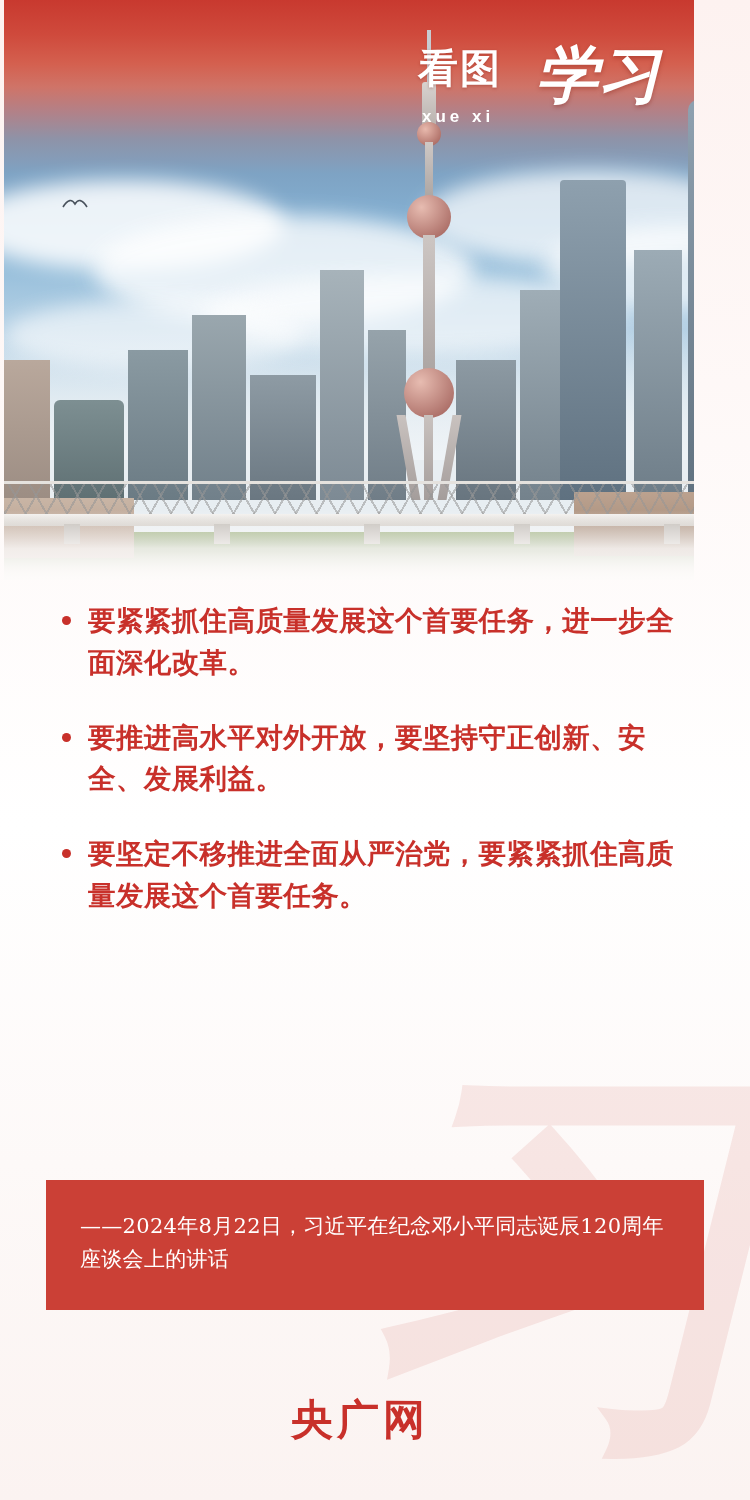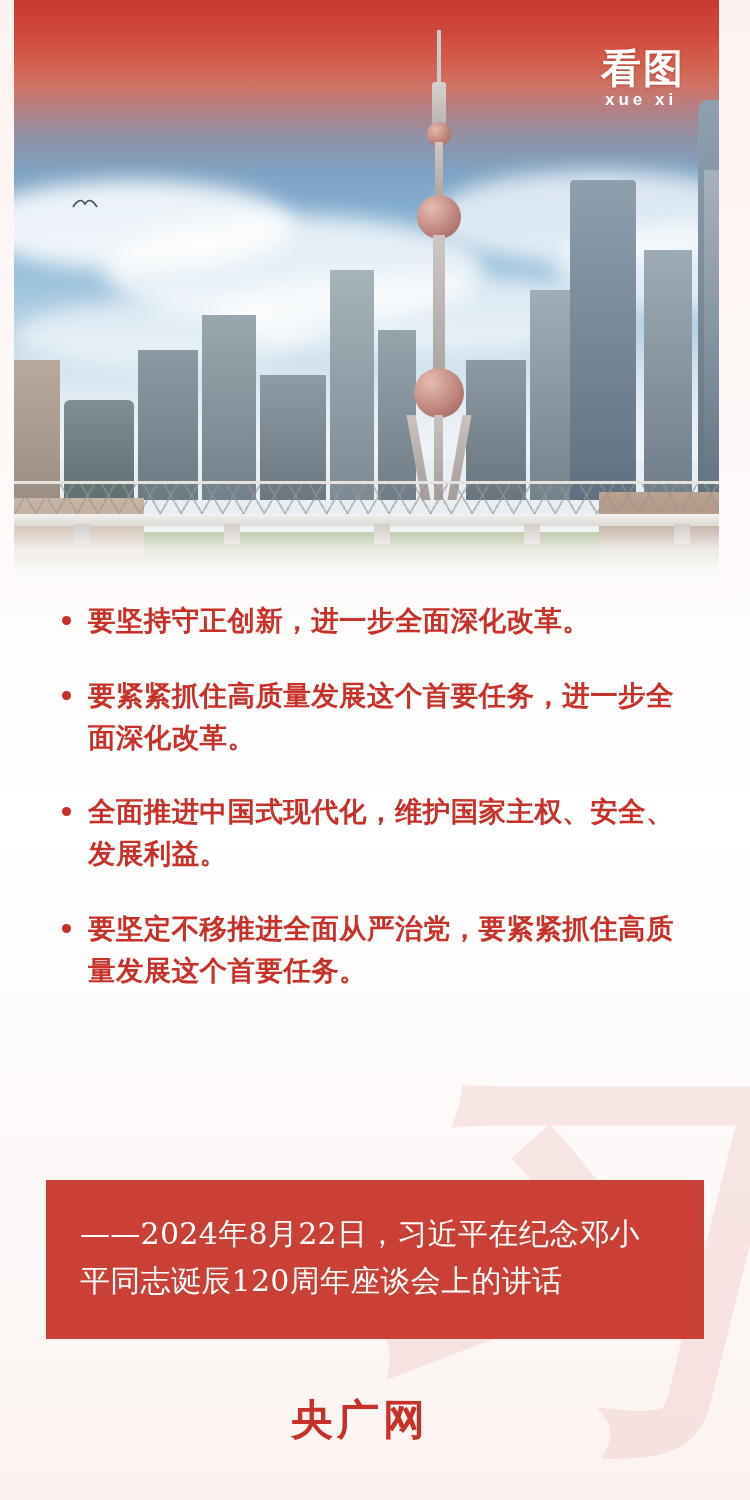--- a/index.html
+++ b/index.html
@@ -14,25 +14,24 @@
     position: relative;
     width: 750px;
     height: 1500px;
     overflow: hidden;
     background: linear-gradient(180deg, #fdf2f0 0%, #ffffff 55%, #fbf3f1 100%);
   }
 
   
   .hero {
     position: absolute;
-    top: 0; left: 14px;
+    top: 0; left: 4px;
     width: 690px;
     height: 580px;
     overflow: hidden;
-    padding-left: 15px;
   }
   .sky {
     position: absolute;
     top: 0; left: 0;
     width: 750px;
     height: 580px;
     background:
       linear-gradient(180deg,
         #c8392f 0%,
         #cf4a3c 6%,
@@ -232,21 +231,21 @@
     top: 1180px;
     width: 658px;
     box-sizing: border-box;
     background: #cb4036;
     color: #ffffff;
     padding: 30px 34px 34px 34px;
     z-index: 2;
   }
   .source-text {
     font-family: "DejaVu Serif", "Liberation Serif", serif;
-    font-size: 30px;
+    font-size: 21px;
     line-height: 1.58;
     letter-spacing: .3px;
   }
 
   
   .footer {
     position: absolute;
     left: 0; bottom: 52px;
     width: 720px;
     text-align: center;
@@ -325,38 +324,35 @@
         <div class="pier" style="left:360px"></div>
         <div class="pier" style="left:510px"></div>
         <div class="pier" style="left:660px"></div>
       </div>
     </div>
 
     <div class="hero-fade"></div>
 
     <div class="brandmark">
       <div class="kan">看图</div>
+      <div class="xue">学习</div>
       <div class="pinyin">xue xi</div>
     </div>
   </div>
 
   <div class="watermark">习</div>
 
   <div class="points">
     <div class="point">
       <span class="dot"></span>
-      <span class="ptext">要坚持守正创新，进一步全面深化改革。</span>
+      <span class="ptext">要紧紧抓住高质量发展这个首要任务，进一步全面深化改革。</span>
     </div>
     <div class="point">
       <span class="dot"></span>
-      <span class="ptext">要紧紧抓住高质量发展这个首要任务，进一步全面深化改革。</span>
-    </div>
-    <div class="point">
-      <span class="dot"></span>
-      <span class="ptext">全面推进中国式现代化，维护国家主权、安全、发展利益。</span>
+      <span class="ptext">要推进高水平对外开放，要坚持守正创新、安全、发展利益。</span>
     </div>
     <div class="point">
       <span class="dot"></span>
       <span class="ptext">要坚定不移推进全面从严治党，要紧紧抓住高质量发展这个首要任务。</span>
     </div>
   </div>
 
   <div class="source">
     <div class="source-text">——2024年8月22日，习近平在纪念邓小平同志诞辰120周年座谈会上的讲话</div>
   </div>

